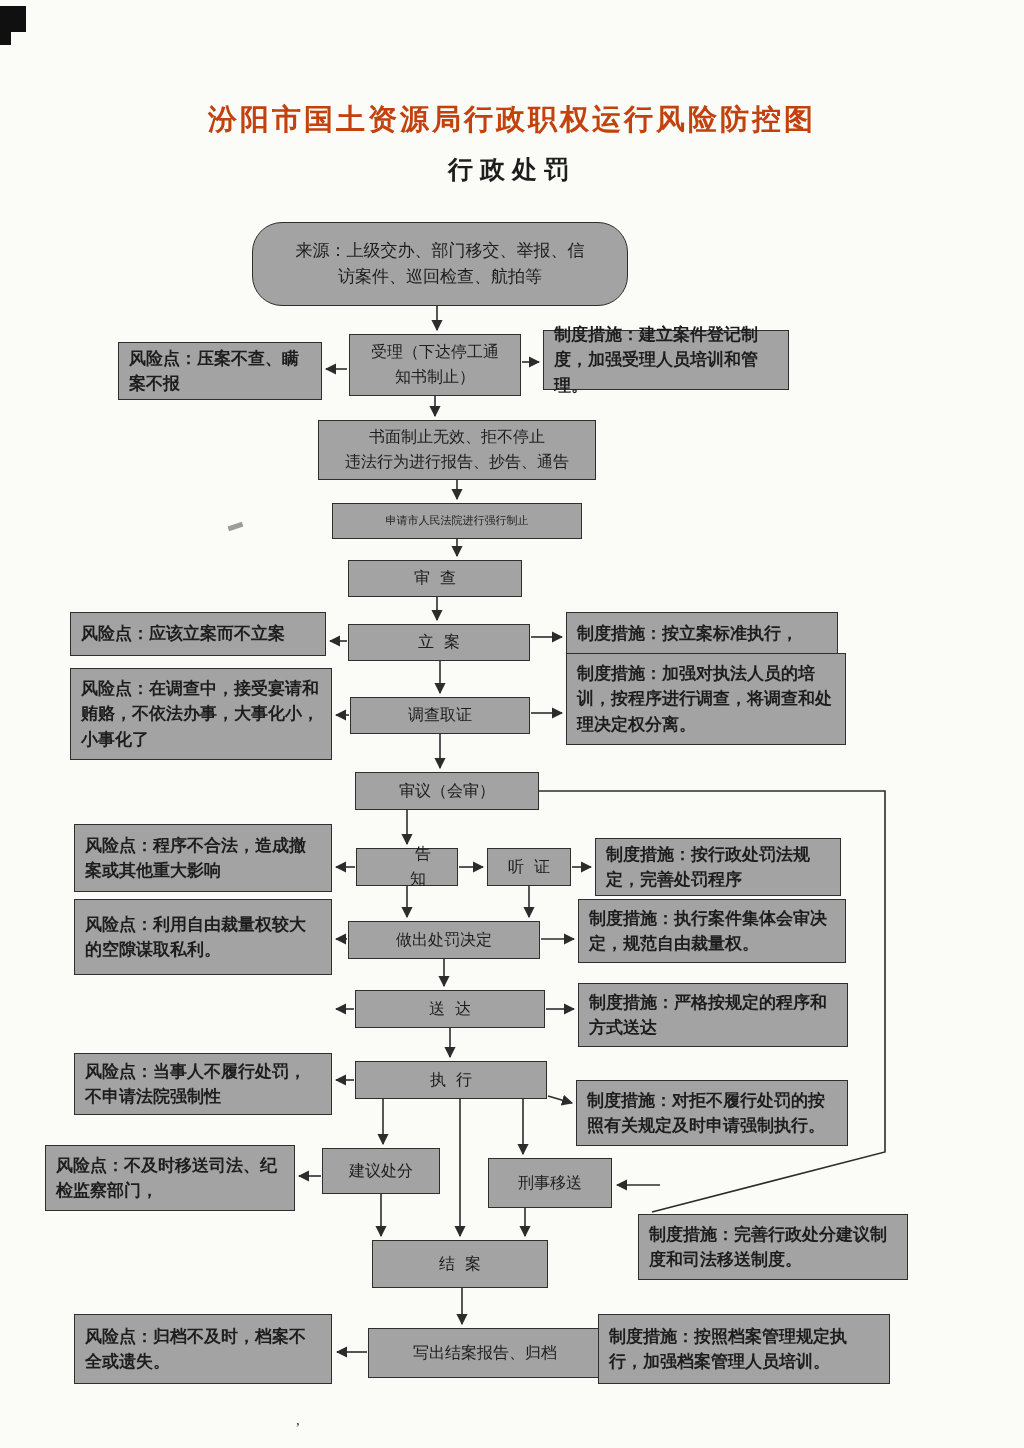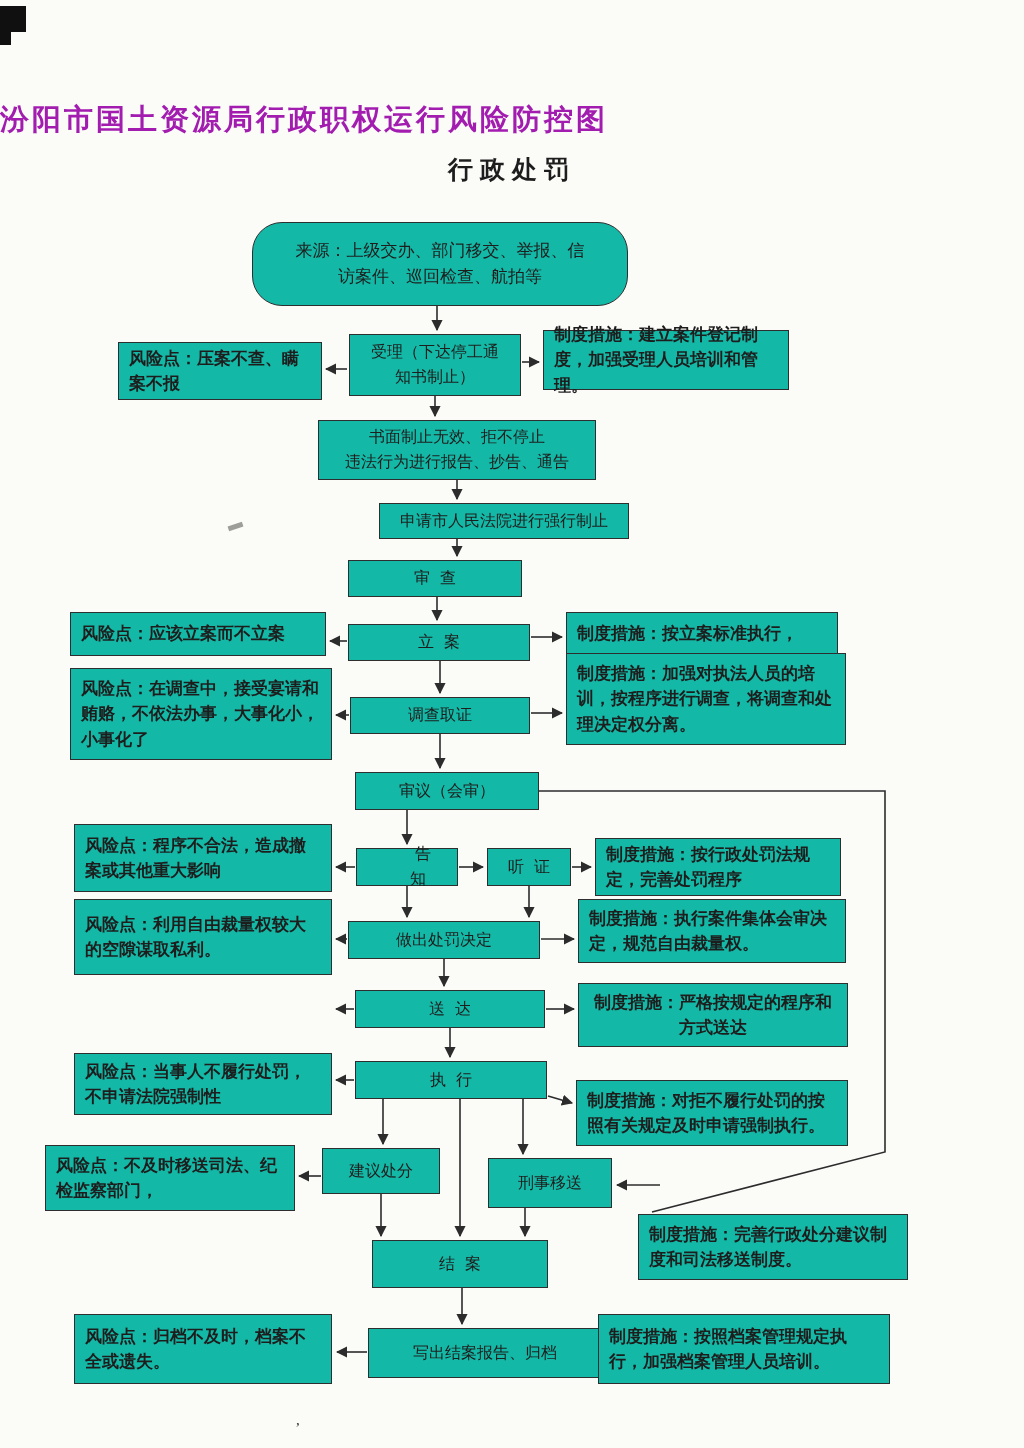--- a/index.html
+++ b/index.html
@@ -8,30 +8,30 @@
     background:#eee;
     font-family:"Liberation Serif","DejaVu Serif",serif;
     color:#1d1d1d;
   }
   .page {
     position:relative; width:1024px; height:1448px;
     background:#fbfbf8; overflow:hidden;
   }
   .title {
     position:absolute; left:0; right:0; top:100px;
-    font-size:29px; font-weight:700;
-    letter-spacing:3px; color:#a21caf;
+    text-align:center; font-size:29px; font-weight:700;
+    letter-spacing:3px; color:#c2410c;
   }
   .subtitle {
     position:absolute; left:0; right:0; top:153px;
     text-align:center; font-size:25px; font-weight:700; letter-spacing:7px;
   }
   .node {
     position:absolute; z-index:1;
-    border:1.6px solid #2e2e2e; background:#14b8a6;
+    border:1.6px solid #2e2e2e; background:#a3a3a3;
     display:flex; align-items:center; justify-content:center;
     text-align:center; font-size:16px; line-height:1.55;
     white-space:pre-line; padding:2px 8px;
   }
   .rounded { border-radius:30px; }
   .side {
     justify-content:flex-start; text-align:left;
     font-weight:700; font-size:17px; line-height:1.5; padding:4px 10px;
   }
   .spaced { letter-spacing:10px; text-indent:10px; }
@@ -110,21 +110,21 @@
 
   <div class="node rounded" style="left:252px;top:222px;width:376px;height:84px;font-size:17px;">来源：上级交办、部门移交、举报、信
 访案件、巡回检查、航拍等</div>
 
   <div class="node" style="left:349px;top:334px;width:172px;height:62px;">受理（下达停工通
 知书制止）</div>
 
   <div class="node" style="left:318px;top:420px;width:278px;height:60px;">书面制止无效、拒不停止
 违法行为进行报告、抄告、通告</div>
 
-  <div class="node" style="left:332px;top:503px;width:250px;height:36px;font-size:16px;margin-left:47px;">申请市人民法院进行强行制止</div>
+  <div class="node" style="left:332px;top:503px;width:250px;height:36px;font-size:11px;">申请市人民法院进行强行制止</div>
 
   <div class="node spaced" style="left:348px;top:560px;width:174px;height:37px;">审查</div>
 
   <div class="node spaced" style="left:348px;top:624px;width:182px;height:37px;">立案</div>
 
   <div class="node" style="left:350px;top:697px;width:180px;height:37px;">调查取证</div>
 
   <div class="node" style="left:355px;top:772px;width:184px;height:38px;">审议（会审）</div>
 
   <div class="node spaced" style="left:356px;top:848px;width:102px;height:38px;padding-left:40px;">告知</div>
@@ -152,18 +152,18 @@
   <div class="node side" style="left:74px;top:899px;width:258px;height:76px;">风险点：利用自由裁量权较大的空隙谋取私利。</div>
   <div class="node side" style="left:74px;top:1053px;width:258px;height:62px;">风险点：当事人不履行处罚，不申请法院强制性</div>
   <div class="node side" style="left:45px;top:1145px;width:250px;height:66px;">风险点：不及时移送司法、纪检监察部门，</div>
   <div class="node side" style="left:74px;top:1314px;width:258px;height:70px;">风险点：归档不及时，档案不全或遗失。</div>
 
   <div class="node side" style="left:543px;top:330px;width:246px;height:60px;">制度措施：建立案件登记制度，加强受理人员培训和管理。</div>
   <div class="node side" style="left:566px;top:612px;width:272px;height:44px;">制度措施：按立案标准执行，</div>
   <div class="node side" style="left:566px;top:653px;width:280px;height:92px;">制度措施：加强对执法人员的培训，按程序进行调查，将调查和处理决定权分离。</div>
   <div class="node side" style="left:595px;top:838px;width:246px;height:58px;">制度措施：按行政处罚法规定，完善处罚程序</div>
   <div class="node side" style="left:578px;top:899px;width:268px;height:64px;">制度措施：执行案件集体会审决定，规范自由裁量权。</div>
-  <div class="node side" style="left:578px;top:983px;width:270px;height:64px;text-align:center;">制度措施：严格按规定的程序和方式送达</div>
+  <div class="node side" style="left:578px;top:983px;width:270px;height:64px;">制度措施：严格按规定的程序和方式送达</div>
   <div class="node side" style="left:576px;top:1080px;width:272px;height:66px;">制度措施：对拒不履行处罚的按照有关规定及时申请强制执行。</div>
   <div class="node side" style="left:638px;top:1214px;width:270px;height:66px;">制度措施：完善行政处分建议制度和司法移送制度。</div>
   <div class="node side" style="left:598px;top:1314px;width:292px;height:70px;">制度措施：按照档案管理规定执行，加强档案管理人员培训。</div>
 
 </div>
 
 </body></html>

